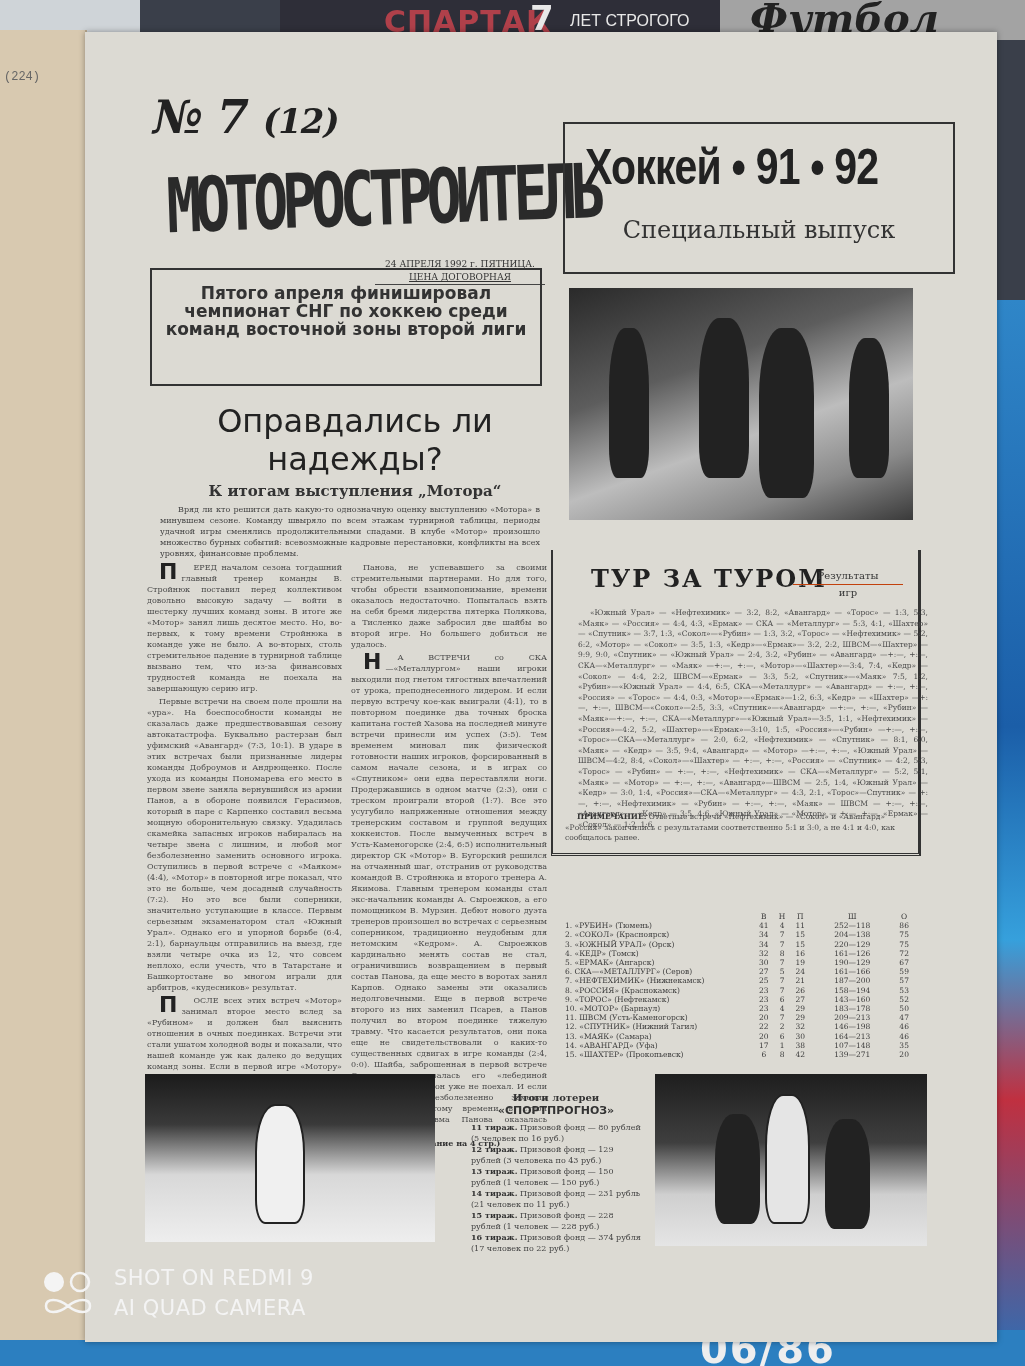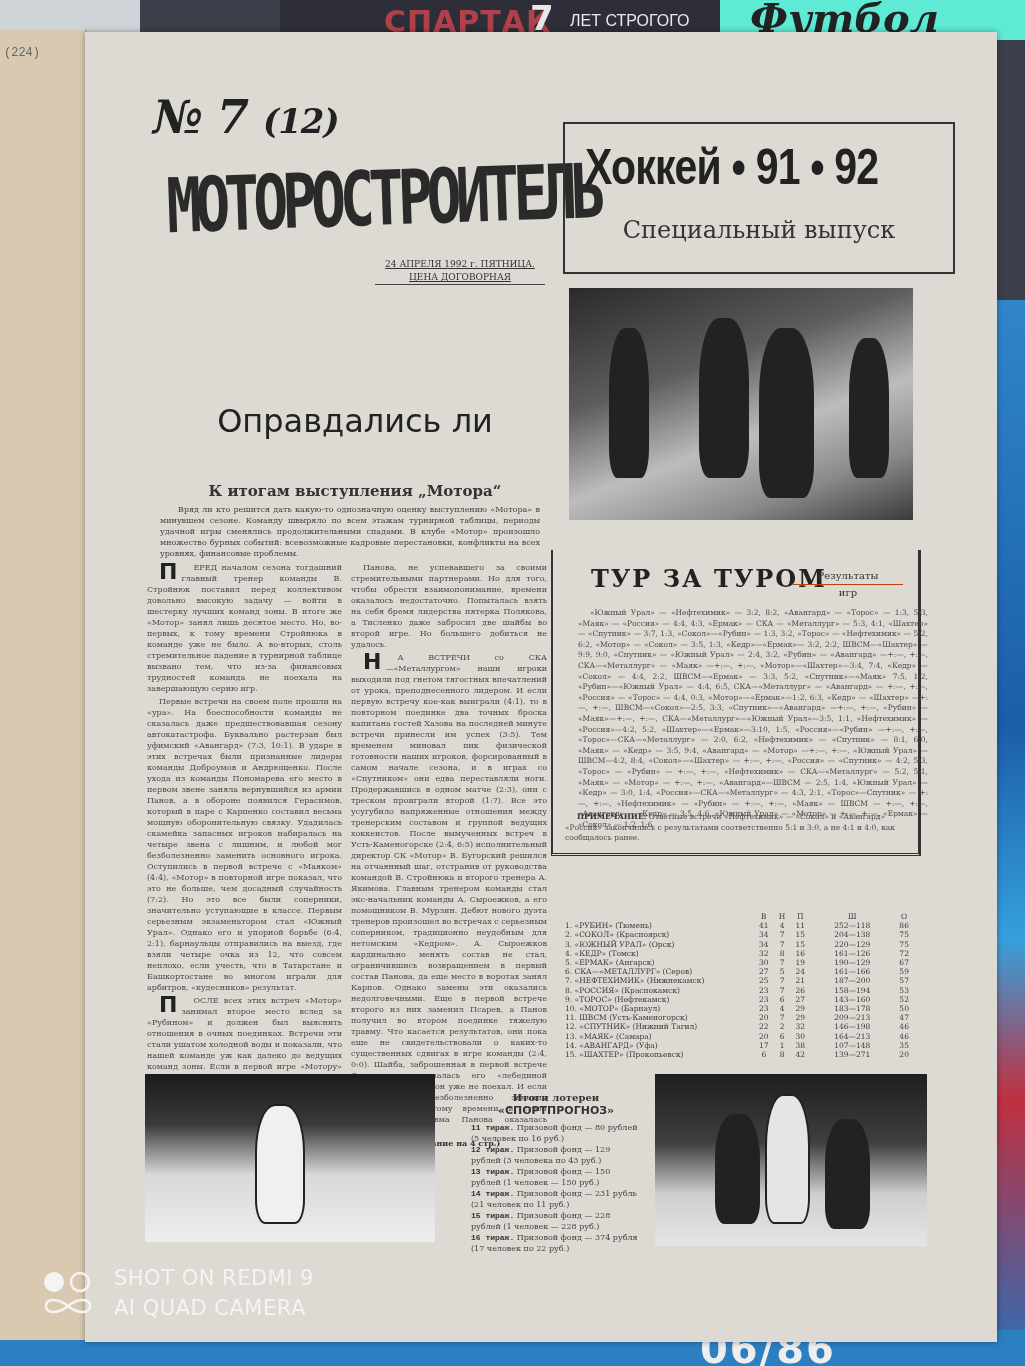--- a/index.html
+++ b/index.html
@@ -2,27 +2,27 @@
 <html><head>
 <meta charset="utf-8">
 <style>
   html,body{margin:0;padding:0;}
   body{width:1025px;height:1366px;position:relative;overflow:hidden;background:#3a3f4a;font-family:"DejaVu Serif",serif;}
   .bg-top-left{position:absolute;left:0;top:0;width:140px;height:60px;background:#cfd4d8;}
   .bg-top-dark{position:absolute;left:280px;top:0;width:440px;height:40px;background:#2e2e38;}
   .bg-top-dark .mag-title{position:absolute;left:60px;top:4px;color:#b0404a;font:bold 30px "DejaVu Sans",sans-serif;letter-spacing:1px;margin-left:44px;}
   .bg-top-dark .mag-sub{position:absolute;left:290px;top:12px;color:#e8e8e8;font:16px "Liberation Sans",sans-serif;}
   .bg-top-dark .mag-num{position:absolute;left:250px;top:-2px;color:#e8e8e8;font:bold 34px "DejaVu Sans",sans-serif;}
-  .bg-top-right{position:absolute;left:720px;top:0;width:305px;height:40px;background:#5eead4;}
+  .bg-top-right{position:absolute;left:720px;top:0;width:305px;height:40px;background:#a3a3a3;}
   .bg-top-right span{position:absolute;left:30px;top:-6px;font:italic bold 40px "DejaVu Serif",serif;color:#222;}
   .bg-right{position:absolute;left:985px;top:300px;width:40px;height:1066px;background:linear-gradient(180deg,#2f86c8 0%,#1b5ea8 40%,#36a0dc 60%,#c03040 75%,#2a6fb8 100%);}
   .bg-bottom{position:absolute;left:0;top:1330px;width:1025px;height:36px;background:#2c7fc0;}
   .bg-bottom span{position:absolute;left:700px;top:-4px;font:bold 40px "DejaVu Sans",sans-serif;color:#eee;letter-spacing:2px;}
   .left-paper{position:absolute;left:0;top:30px;width:85px;height:1310px;background:#d8c9b0;border-right:2px solid #b9a98e;}
-  .left-paper .num{position:absolute;left:4px;top:16px;font:12px "Liberation Mono",monospace;color:#666;}
+  .left-paper .num{position:absolute;left:4px;top:40px;font:12px "Liberation Mono",monospace;color:#666;}
 
   .paper{position:absolute;left:85px;top:32px;width:912px;height:1310px;background:#dcdad3;
          box-shadow:0 0 6px rgba(0,0,0,.35);}
   .paper *{box-sizing:border-box;}
 
   .issue{position:absolute;left:68px;top:58px;font:italic bold 46px "DejaVu Serif",serif;color:#222;letter-spacing:-1px;}
   .issue .sub{font-size:34px;}
   .masthead{position:absolute;left:80px;top:130px;font:bold 58px "DejaVu Sans Mono",monospace;color:#2a2a2a;
             letter-spacing:-6px;transform:rotate(-2deg) scaleY(1.3);transform-origin:left top;}
   .date-line{position:absolute;left:290px;top:226px;width:170px;font:9px "DejaVu Serif",serif;color:#333;text-align:center;
@@ -65,21 +65,21 @@
   .standings{position:absolute;left:480px;top:880px;width:350px;font:7.5px "DejaVu Serif",serif;color:#3c3c3c;border-collapse:collapse;}
   .standings td,.standings th{padding:0;line-height:9.2px;font-weight:normal;white-space:nowrap;}
   .standings th{text-align:center;}
   .standings td.n{text-align:center;}
   .standings td.t{width:188px;}
 
   .lottery{position:absolute;left:386px;top:1060px;width:170px;font:8px "DejaVu Serif",serif;color:#444;line-height:11px;}
   .lottery .lt-title{text-align:center;font:bold 10px "DejaVu Serif",serif;line-height:12px;color:#333;}
   .lottery .lt-name{text-align:center;font:bold 11px "DejaVu Sans",sans-serif;line-height:14px;margin-bottom:4px;color:#333;}
   .lottery p{margin:0;}
-  .lottery b{color:#333;font-family:Liberation Mono, monospace;}
+  .lottery b{color:#333;}
 
   .watermark{position:absolute;left:42px;top:1266px;color:#f4f4f4;}
   .watermark .logo{position:absolute;left:0;top:2px;width:52px;height:52px;}
   .watermark .l1,.watermark .l2{position:absolute;left:72px;font:21px "DejaVu Sans",sans-serif;white-space:nowrap;letter-spacing:.5px;}
   .watermark .l1{top:0;}
   .watermark .l2{top:30px;}
 </style>
 </head>
 <body>
 
@@ -110,23 +110,27 @@
   <div class="date-line">
     <div>24 АПРЕЛЯ 1992 г. ПЯТНИЦА.</div>
     <div>ЦЕНА ДОГОВОРНАЯ</div>
   </div>
 
   <div class="hockey-box">
     <div class="hockey-title">Хоккей • 91 • 92</div>
     <div class="hockey-sub">Специальный выпуск</div>
   </div>
 
+  <div class="lead-box">
+    <p>Пятого апреля финишировал чемпионат СНГ по хоккею среди команд восточной зоны второй лиги</p>
+  </div>
 
   <div class="headline">
     <div>Оправдались ли</div>
+    <div>надежды?</div>
   </div>
   <div class="subhead">К итогам выступления „Мотора“</div>
   <div class="intro">Вряд ли кто решится дать какую-то однозначную оценку выступлению «Мотора» в минувшем сезоне. Команду швыряло по всем этажам турнирной таблицы, периоды удачной игры сменялись продолжительными спадами. В клубе «Мотор» произошло множество бурных событий: всевозможные кадровые перестановки, конфликты на всех уровнях, финансовые проблемы.</div>
 
   <div class="col col1">
     <p><span class="dropcap">П</span><span>ЕРЕД началом сезона тогдашний главный тренер команды В. Стройнюк поставил перед коллективом довольно высокую задачу — войти в шестерку лучших команд зоны. В итоге же «Мотор» занял лишь десятое место. Но, во-первых, к тому времени Стройнюка в команде уже не было. А во-вторых, столь стремительное падение в турнирной таблице вызвано тем, что из-за финансовых трудностей команда не поехала на завершающую серию игр.</span></p>
     <p>Первые встречи на своем поле прошли на «ура». На боеспособности команды не сказалась даже предшествовавшая сезону автокатастрофа. Буквально растерзан был уфимский «Авангард» (7:3, 10:1). В ударе в этих встречах были признанные лидеры команды Доброумов и Андрющенко. После ухода из команды Пономарева его место в первом звене заняла вернувшийся из армии Панов, а в обороне появился Герасимов, который в паре с Карпенко составил весьма мощную оборонительную связку. Удадилась скамейка запасных игроков набиралась на четыре звена с лишним, и любой мог безболезненно заменить основного игрока. Оступились в первой встрече с «Маяком» (4:4), «Мотор» в повторной игре показал, что это не больше, чем досадный случайность (7:2). Но это все были соперники, значительно уступающие в классе. Первым серьезным экзаменатором стал «Южный Урал». Однако его и упорной борьбе (6:4, 2:1), барнаульцы отправились на выезд, где взяли четыре очка из 12, что совсем неплохо, если учесть, что в Татарстане и Башкортостане во многом играли для арбитров, «кудесников» результат.</p>
     <p><span class="dropcap">П</span><span>ОСЛЕ всех этих встреч «Мотор» занимал второе место вслед за «Рубином» и должен был выяснить отношения в очных поединках. Встречи эти стали ушатом холодной воды и показали, что нашей команде уж как далеко до ведущих команд зоны. Если в первой игре «Мотору» удалось сохранить вполне приличный счет (2:4), то во второй встрече был зафиксирован полный разгром (2:8). Хотя тренеры к этим поединкам отнеслись серьезно. В частности, в первое звено был переведен Проходна, заменив</span></p>
   </div>
   <div class="col col2">

